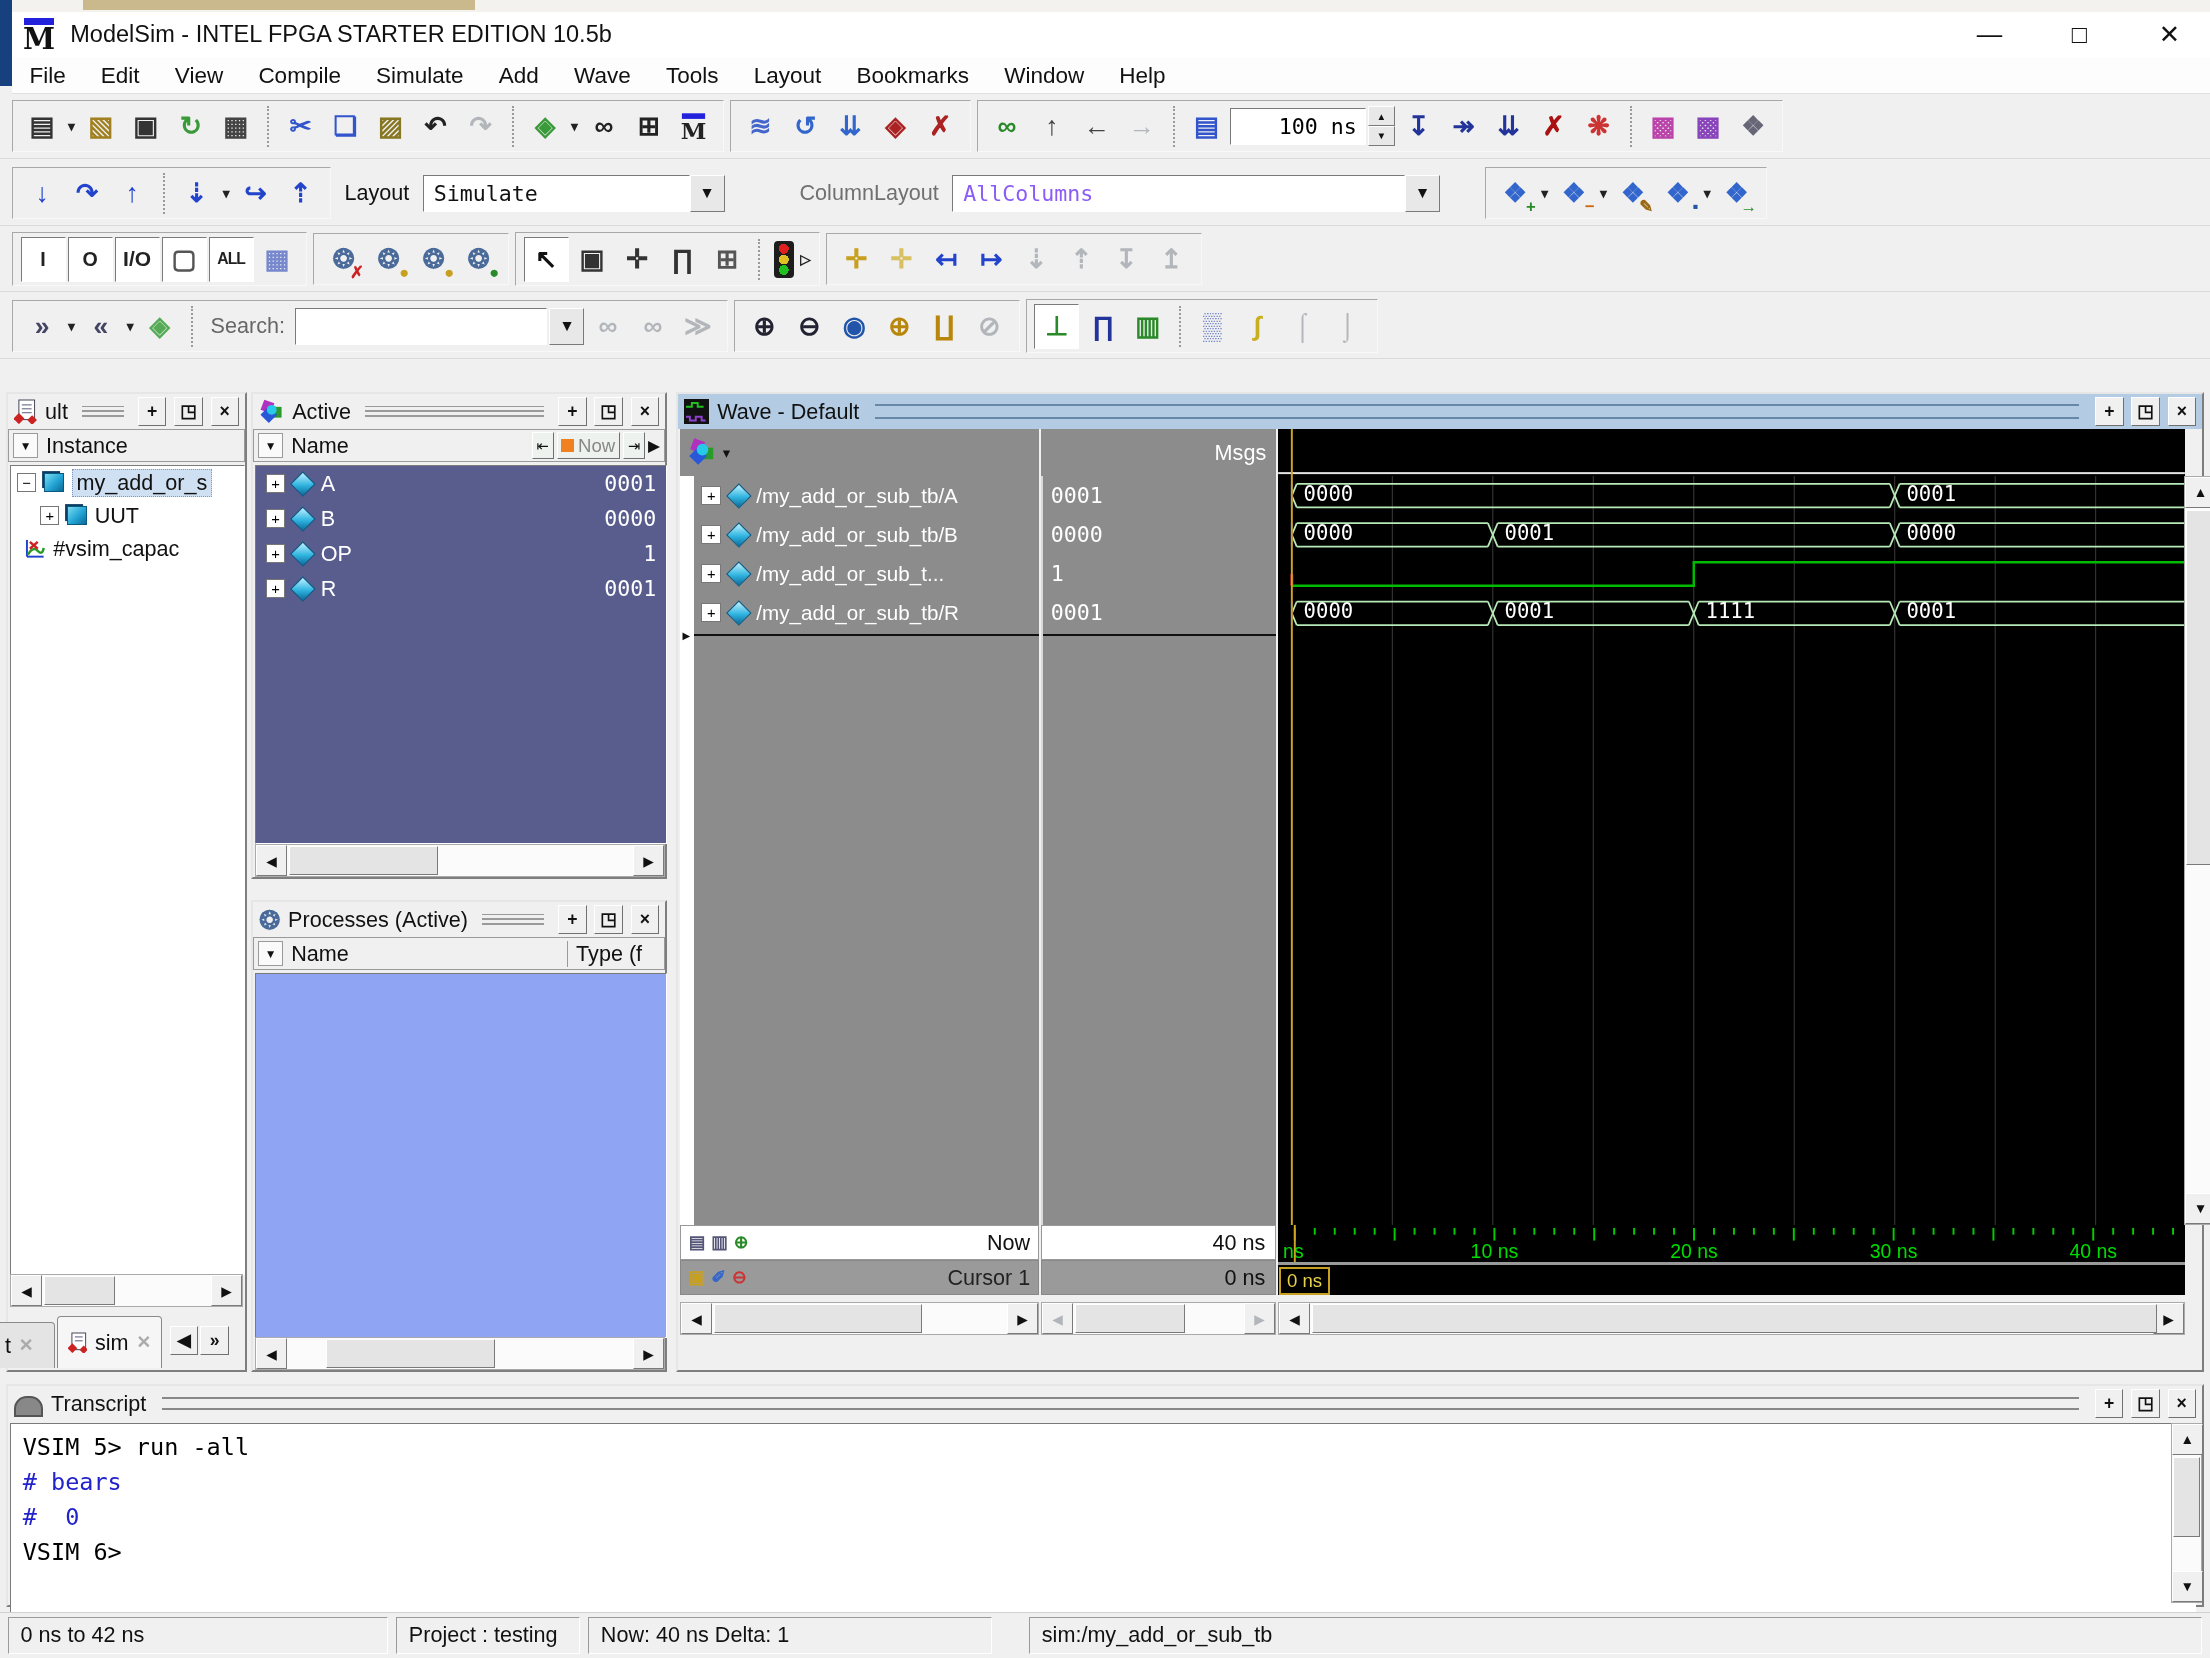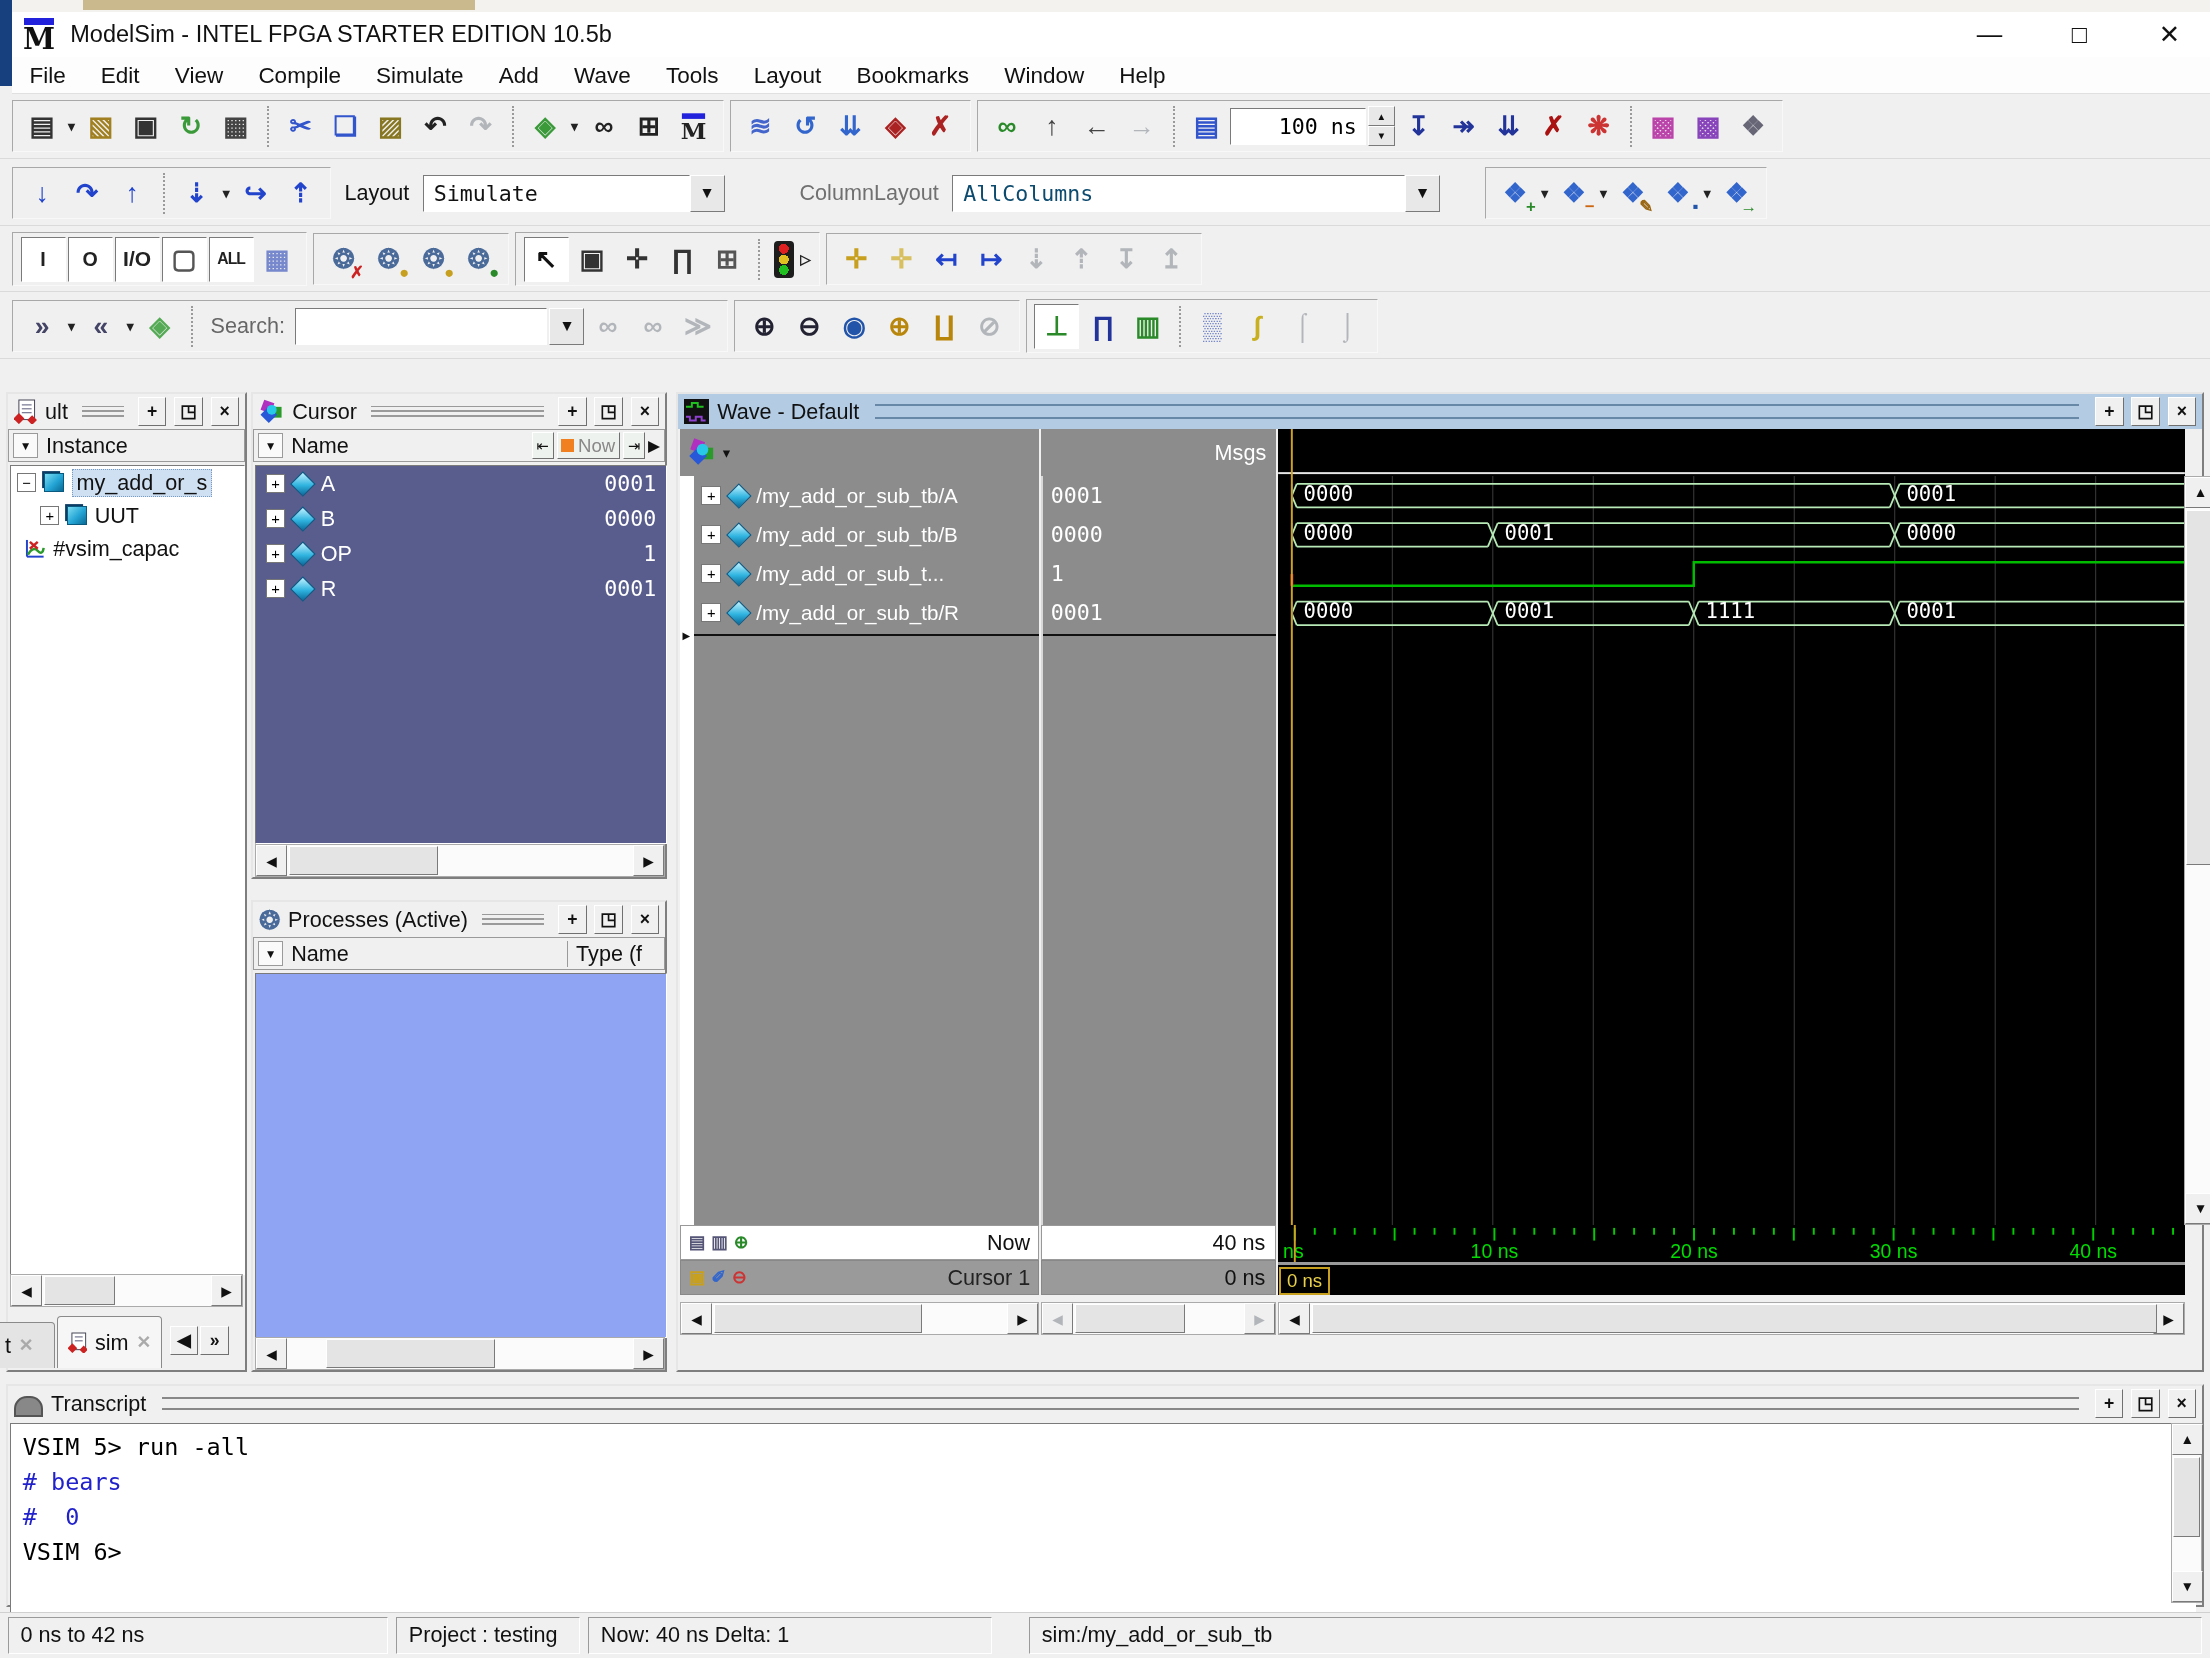--- a/index.html
+++ b/index.html
@@ -196,21 +196,21 @@
       <b class="tbtn" data-glyph="↪" style="color:#2244cc"></b>
       <b class="tbtn" data-glyph="⇡" style="color:#2244cc"></b>
     </div>
     <span class="tblabel">Layout</span>
     <span class="combo">
       <span class="cval" style="width:245px">Simulate</span>
       <span class="cbtn">▼</span>
     </span>
     <span class="tblabel" style="color:#707070;margin-left:69px">ColumnLayout</span>
     <span class="combo">
-      <span class="cval" style="width:431px;color:#0c4a6e">AllColumns</span>
+      <span class="cval" style="width:431px;color:#8b5cf6">AllColumns</span>
       <span class="cbtn">▼</span>
     </span>
     <div class="tbgroup" style="margin-left:39px">
       <b class="tbtn" data-glyph="❖" style="color:#3366cc">
           <span class="badge" style="color:#2a8a2a">+</span>
         </b>
       <b class="tbcaret">▾</b>
       <b class="tbtn" data-glyph="❖" style="color:#3366cc">
           <span class="badge" style="color:#cc6611">−</span>
         </b>
@@ -387,21 +387,21 @@
   <div class="panel" style="left:251px;top:392px;width:416px;height:487px;">
     <div class="phead">
       <span class="icon-svg">
         <svg width="25.5" height="25.5" viewBox="0 0 26 26">
             <rect x="3" y="2" width="11" height="11" fill="#b030c0" transform="rotate(20 8 8)"></rect>
             <rect x="12" y="8" width="11" height="11" fill="#2a9a2a"></rect>
             <rect x="4" y="10" width="12" height="12" fill="#2858d8" transform="rotate(45 10 16)"></rect>
             <circle cx="13" cy="11" r="5" fill="#28c8e8"></circle>
           </svg>
       </span>
-      <span>Cursor</span>
+      <span>Active</span>
       <span class="grip"></span>
       <span class="pbtn" data-glyph="+"></span>
       <span class="pbtn" data-glyph="◳"></span>
       <span class="pbtn" data-glyph="×"></span>
     </div>
     <div class="colhead">
       <span class="filterbtn">▼</span>
       <span>Name</span>
       <span style="margin-left:auto;display:flex;gap:2.9px;align-items:center">
         <span class="hbtn">⇤</span>

